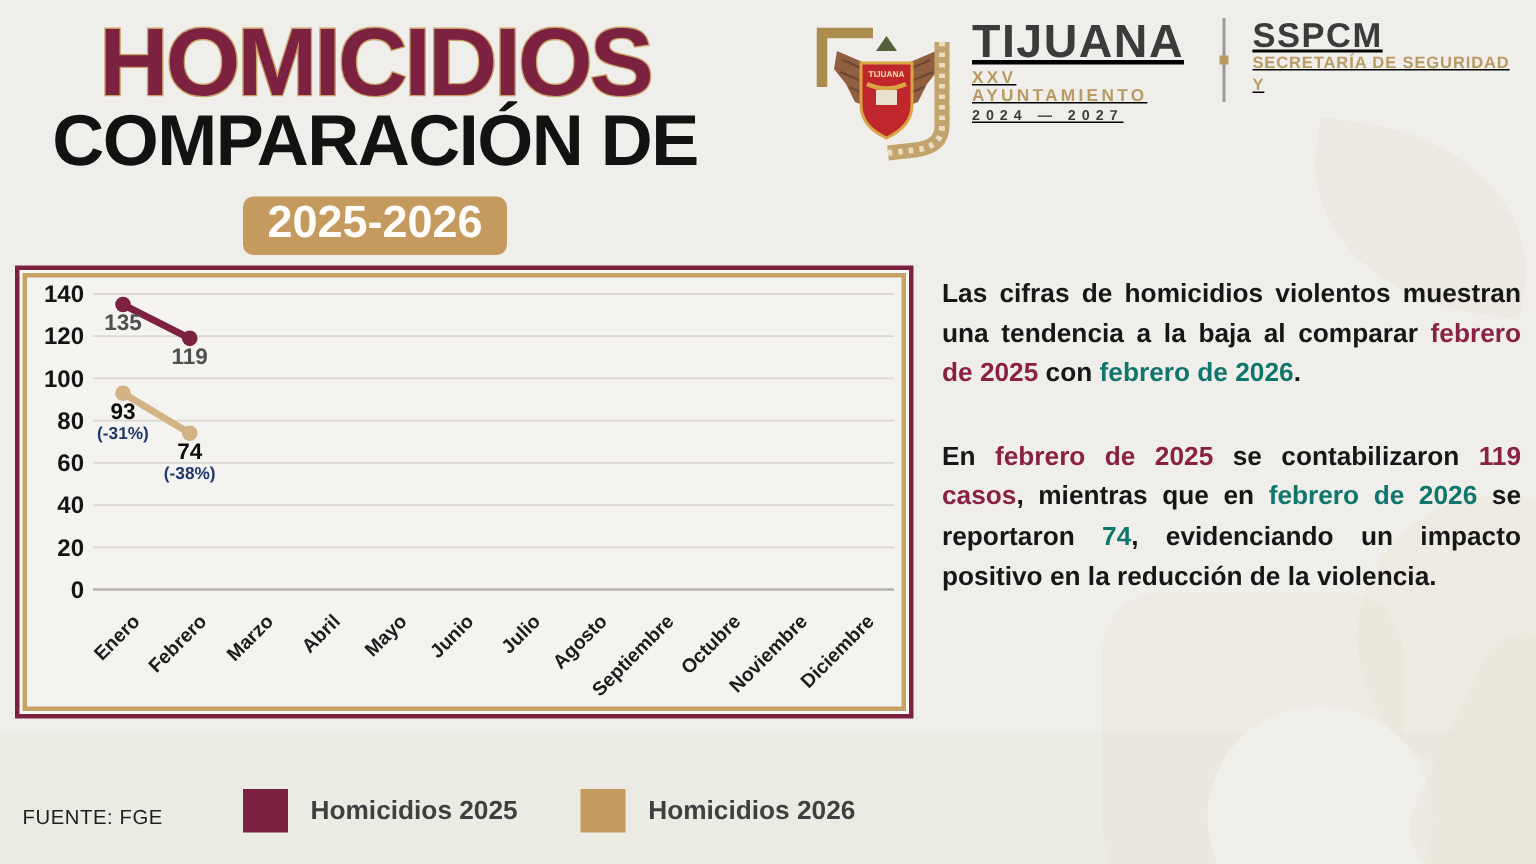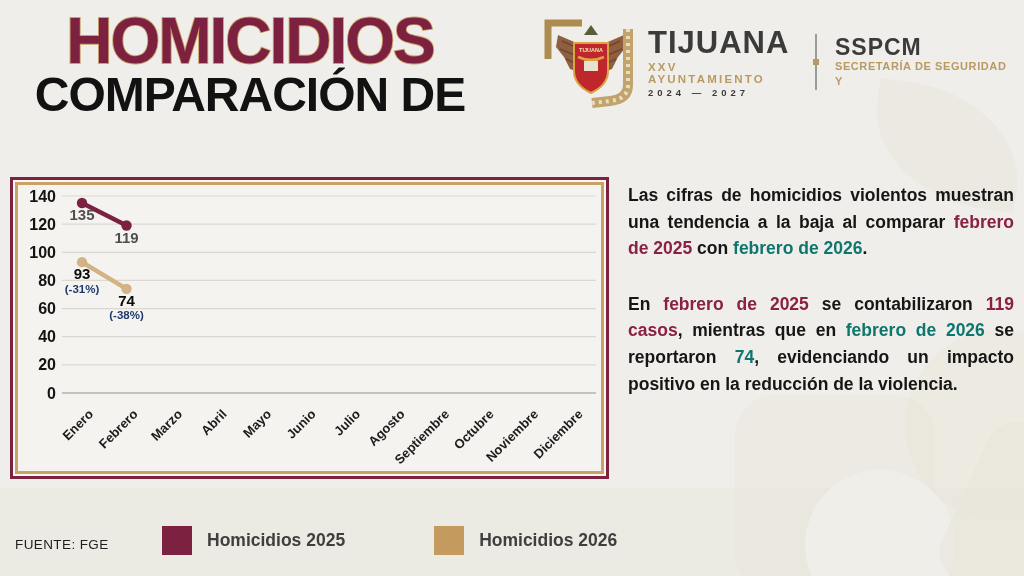--- a/index.html
+++ b/index.html
@@ -19,21 +19,21 @@
 
   
   #title-block { left:28px; top:12px; width:444px; text-align:center; }
   #title-line1 { font-size:48px; font-weight:900; letter-spacing:-1px; color:#121212; line-height:1.0; }
   #title-line2 { font-size:64px; font-weight:900; letter-spacing:-2px; color:#7d2140; line-height:0.92;
                  -webkit-text-stroke:1.8px #c9a268; paint-order:stroke fill; }
   #title-badge { display:inline-block; margin-top:12px; background:#c49a5f; color:#fdfcf9;
                  font-size:30px; font-weight:900; padding:1px 16px 4px; border-radius:7px; letter-spacing:0; }
 
   
-  #brand { left:540px; top:12px; width:470px; height:100px; display:flex; align-items:center; }
+  #brand { left:540px; top:12px; width:470px; height:100px; display:flex; align-items:flex-start;text-decoration:underline; }
   #brand-logo { width:102px; height:98px; flex:0 0 auto; }
   #city-block { margin-left:6px; }
   #city-name { font-size:31px; font-weight:900; color:#3b3b3b; letter-spacing:1px; line-height:1; }
   #city-sub { font-size:11.5px; font-weight:700; color:#b99a62; letter-spacing:2.2px; margin-top:3px; }
   #city-years { font-size:9.5px; font-weight:700; color:#3b3b3b; letter-spacing:4px; margin-top:2px; }
   #brand-divider { width:2px; height:56px; background:#9a9a98; margin:0 18px 0 22px; position:relative; }
   #brand-divider::after { content:""; position:absolute; left:-2px; top:25px; width:6px; height:6px; background:#b99a62; }
   #org-name { font-size:23px; font-weight:900; color:#3b3b3b; letter-spacing:1px; line-height:1; }
   .org-sub { font-size:11px; font-weight:700; color:#b99a62; letter-spacing:.6px; line-height:1.35; }
   .org-sub:first-of-type { margin-top:3px; }
@@ -46,38 +46,39 @@
 
   
   #analysis { left:628px; top:182px; width:386px; }
   .para { font-size:17.5px; font-weight:800; line-height:1.52; text-align:justify; color:#161616; margin-bottom:29px; }
   .seg-dark { color:#161616; }
   .seg-maroon { color:#8a2043; }
   .seg-tan { color:#0f766e; }
 
   
   #source-note { left:15px; top:537px; font-size:13.5px; color:#1e1e1e; letter-spacing:.4px; }
-  #legend { left:162px; top:526px; display:flex; align-items:center;gap:47px; }
+  #legend { left:162px; top:526px; display:flex; align-items:center; }
   .legend-item { display:flex; align-items:center; margin-right:42px; }
   .legend-swatch { width:30px; height:29px; margin-right:15px; }
   .legend-label { font-size:17.5px; font-weight:700; color:#3f3f3f; }
 </style>
 </head>
 <body>
 
 <div class="wm wm-band"></div>
 <div class="wm wm-leaf"></div>
 <div class="wm wm-c1"></div>
 <div class="wm wm-c2"></div>
 <div class="wm wm-c3"></div>
 <div class="wm wm-c4"></div>
 
 <div class="layer" id="title-block">
   <div id="title-line2">HOMICIDIOS</div>
   <div id="title-line1">COMPARACIÓN DE</div>
+  <div id="title-badge">2025-2026</div>
 </div>
 
 <div class="layer" id="brand">
   <svg id="brand-logo" viewBox="0 0 102 98">
 
     <path d="M8,46 V10 H42" fill="none" stroke="#ad8d4f" stroke-width="7"></path>
 
     <polygon points="18,22 46,34 46,62 30,56 24,44 16,34" fill="#8f5f40"></polygon>
     <polygon points="84,22 56,34 56,62 72,56 78,44 86,34" fill="#8f5f40"></polygon>
     <path d="M22,28 L44,38 M20,36 L44,46 M26,46 L44,54" stroke="#6f4730" stroke-width="1.6" fill="none"></path>

